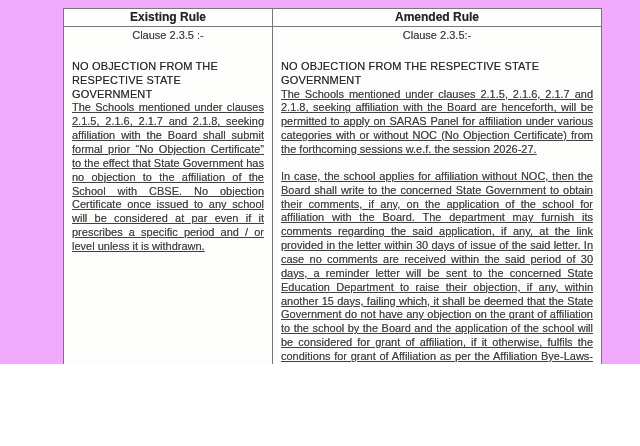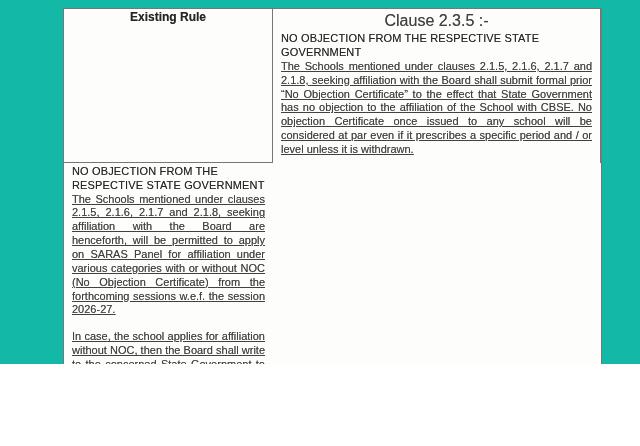--- a/index.html
+++ b/index.html
@@ -1,19 +1,19 @@
 <!DOCTYPE html>
 <html><head>
 <meta charset="utf-8">
 <style>
   html,body { margin:0; padding:0; }
   .page {
     position:relative;
     width:640px; height:364px;
-    background:#14b8a6;
+    background:#f0abfc;
     font-family:"Liberation Sans", sans-serif;
     color:#414141;
     overflow:hidden;
     text-shadow:0 0 .6px rgba(80,80,80,.7);
   }
   .rules-table {
     position:absolute; left:63px; top:8px; width:539px;
     min-height:383px;
     border:1px solid #777;
     display:grid;
@@ -25,21 +25,21 @@
   .th {
     font-weight:bold; font-size:12px; color:#262626;
     text-align:center; padding:1px 0 2px;
     border-bottom:1px solid #777;
   }
   .b-right { border-right:1px solid #777; }
   .cell {
     padding:2px 8px 6px 8px;
     font-size:11px; line-height:1.26;
   }
-  .clause { text-align:center; font-size:16px; margin-bottom:1px; }
+  .clause { text-align:center; font-size:11px; margin-bottom:17px; }
   .title {
     font-weight:normal; color:#262626; letter-spacing:.15px;
     line-height:1.26;
   }
   .para { text-align:justify; margin:0 0 13px 0;text-decoration:underline; }
   .para:last-child { margin-bottom:0; }
   .sig-block {
     position:absolute; right:34px; top:382px; width:150px;
     text-align:right;
   }
@@ -48,28 +48,30 @@
   .sig-role { font-weight:bold; font-size:12.5px; color:#383838; margin-right:7px; }
 </style>
 </head>
 <body>
 
 <div class="page">
 
   <div class="rules-table">
 
     <div class="th b-right">Existing Rule</div>
+    <div class="th">Amended Rule</div>
 
     <div class="cell b-right">
       <div class="clause">Clause 2.3.5 :-</div>
       <div class="title">NO OBJECTION FROM THE RESPECTIVE STATE GOVERNMENT</div>
       <p class="para">The Schools mentioned under clauses 2.1.5, 2.1.6, 2.1.7 and 2.1.8, seeking affiliation with the Board shall submit formal prior “No Objection Certificate” to the effect that State Government has no objection to the affiliation of the School with CBSE. No objection Certificate once issued to any school will be considered at par even if it prescribes a specific period and / or level unless it is withdrawn.</p>
     </div>
 
     <div class="cell">
+      <div class="clause">Clause 2.3.5:-</div>
       <div class="title">NO OBJECTION FROM THE RESPECTIVE STATE GOVERNMENT</div>
       <p class="para">The Schools mentioned under clauses 2.1.5, 2.1.6, 2.1.7 and 2.1.8, seeking affiliation with the Board are henceforth, will be permitted to apply on SARAS Panel for affiliation under various categories with or without NOC (No Objection Certificate) from the forthcoming sessions w.e.f. the session 2026-27.</p>
       <p class="para">In case, the school applies for affiliation without NOC, then the Board shall write to the concerned State Government to obtain their comments, if any, on the application of the school for affiliation with the Board. The department may furnish its comments regarding the said application, if any, at the link provided in the letter within 30 days of issue of the said letter. In case no comments are received within the said period of 30 days, a reminder letter will be sent to the concerned State Education Department to raise their objection, if any, within another 15 days, failing which, it shall be deemed that the State Government do not have any objection on the grant of affiliation to the school by the Board and the application of the school will be considered for grant of affiliation, if it otherwise, fulfils the conditions for grant of Affiliation as per the Affiliation Bye-Laws-2018 of the Board.</p>
     </div>
 
   </div>
 
   <div class="sig-block">
     <svg class="sig-svg" width="112" height="36" viewBox="0 0 112 36" fill="none">
       <path d="M12,26 C6,20 8,10 18,7 C28,4 36,8 35,15 C34,22 26,27 19,25 C14,24 13,19 17,16" stroke="#3c57c0" stroke-width="2.1" stroke-linecap="round" fill="none"></path>

